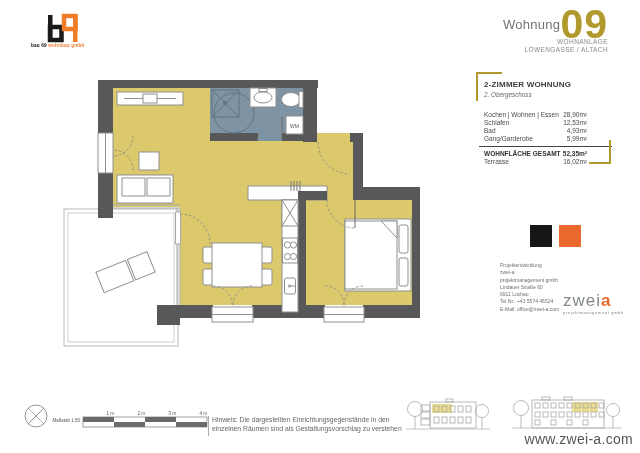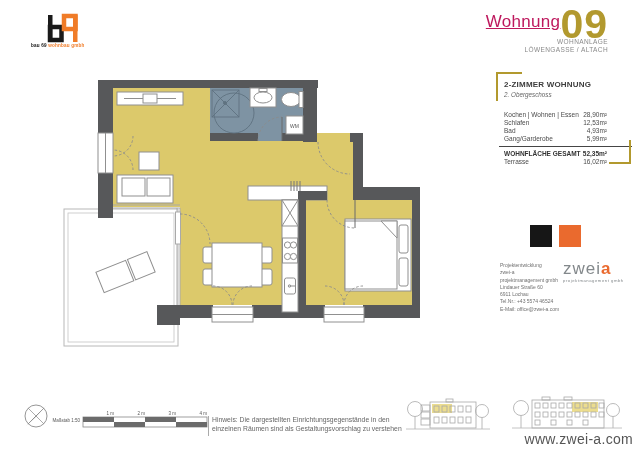--- a/index.html
+++ b/index.html
@@ -6,44 +6,44 @@
   body{
     width:640px;height:453px;position:relative;background:#ffffff;overflow:hidden;
     font-family:"Liberation Sans", sans-serif;color:#444;
   }
   svg{position:absolute;left:0;top:0;font-family:"Liberation Sans", sans-serif;}
   .abs{position:absolute;}
 
   
   .hdr{top:12px;right:32px;width:220px;text-align:right;}
   .hdr-line{display:flex;justify-content:flex-end;align-items:flex-end;}
-  .hdr-wohnung{font-size:17px;color:#be185d;padding-bottom:4px;letter-spacing:.3px;text-decoration:underline;}
+  .hdr-wohnung{font-size:13px;color:#737373;padding-bottom:4px;letter-spacing:.3px;}
   .hdr-nr{font-size:41px;line-height:24px;color:#b2992e;letter-spacing:1px;font-weight:bold;}
   .hdr-sub{font-size:6.5px;color:#8a8a8a;letter-spacing:.4px;line-height:7.5px;margin-top:2px;}
 
   
-  .panel{left:496px;top:72px;width:140px;font-size:6.5px;color:#4a4a4a;}
+  .panel{left:476px;top:72px;width:140px;font-size:6.5px;color:#4a4a4a;}
   .bracket-tl{position:absolute;left:0;top:0;width:24px;height:27px;border-left:2px solid #b2992e;border-top:2px solid #b2992e;}
   .bracket-br{position:absolute;right:5px;top:68px;width:20px;height:22px;border-right:2px solid #b2992e;border-bottom:2px solid #b2992e;}
   .panel-title{margin:8px 0 0 8px;font-size:8px;font-weight:bold;color:#3d3d3d;letter-spacing:.2px;}
   .panel-sub{margin:2px 0 0 8px;font-size:6.3px;font-style:italic;color:#666;}
   .roomtable{margin:13px 0 0 8px;width:103px;}
   .rrow{display:flex;justify-content:space-between;line-height:8px;}
   .divider{margin-top:3px;width:133px;margin-left:3px;border-top:1.2px solid #454545;}
   .totals{margin:3px 0 0 8px;width:103px;}
   .trow{display:flex;justify-content:space-between;line-height:8px;}
   .bold{font-weight:bold;color:#333;}
 
   .sq{width:22px;height:22px;}
   .sq-black{left:530px;top:225px;background:#161616;}
   .sq-orange{left:559px;top:225px;background:#ea6a2e;}
 
   .contact{left:500px;top:262px;font-size:5px;line-height:7.3px;color:#707070;}
 
-  .brand{left:563px;top:260px;width:76px;}
+  .brand{left:563px;top:292px;width:76px;}
   .brand-main{font-size:17px;line-height:17px;color:#83888b;letter-spacing:1px;}
   .brand-a{color:#ea6a2e;font-weight:bold;}
   .brand-sub{font-size:4.2px;letter-spacing:.55px;color:#83888b;white-space:nowrap;margin-top:1px;}
 
   .note{left:212px;top:416px;width:190px;font-size:6.8px;line-height:8.8px;color:#666;}
   .vsep{left:208px;top:416px;width:1px;height:20px;background:#aaa;}
   .site{right:7px;top:431px;font-size:14px;color:#555;letter-spacing:.3px;}
 </style>
 </head>
 <body>

